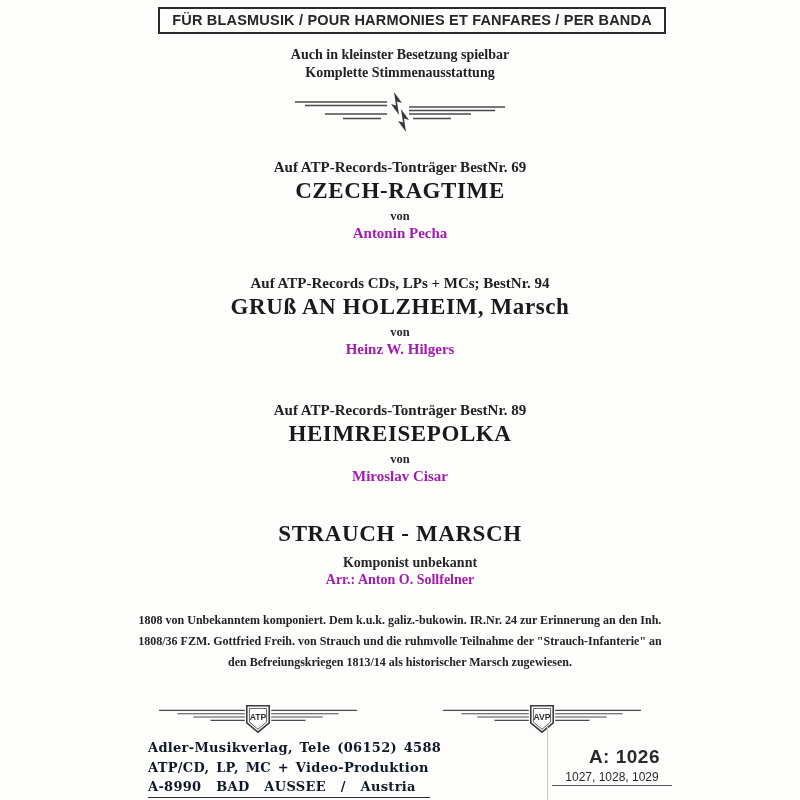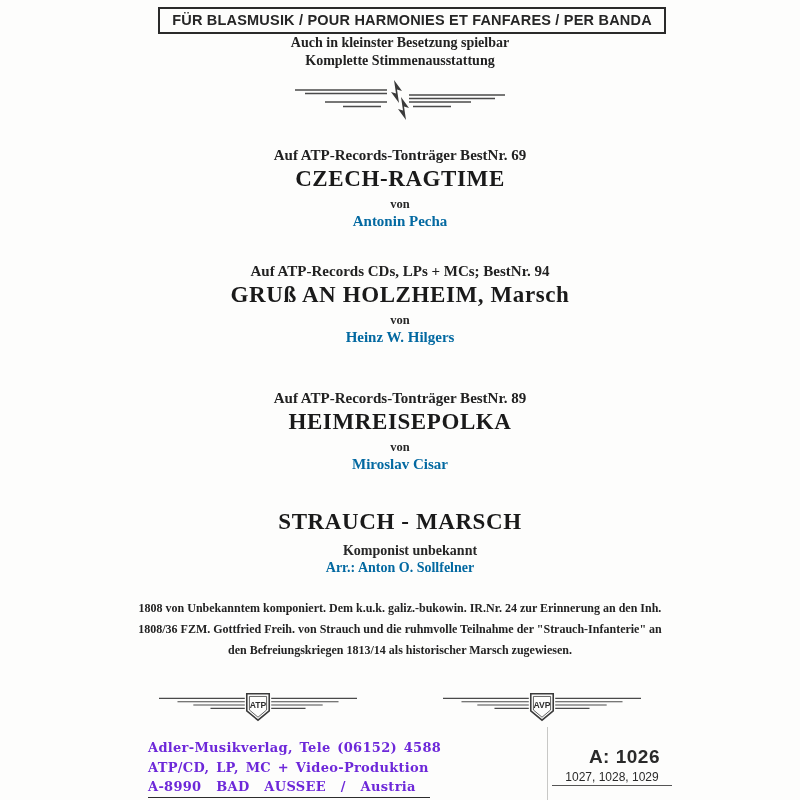--- a/index.html
+++ b/index.html
@@ -22,31 +22,31 @@
     min-width:448px;
     font-family:"Liberation Sans", sans-serif;
     font-weight:bold;
     font-size:14.5px;
     letter-spacing:.2px;
     color:#262626;
     margin-left:24px;
   }
 
   
-  .hdr{font-weight:bold;font-size:14px;line-height:1.3;color:#222;}
+  .hdr{margin-top:12px;font-weight:bold;font-size:14px;line-height:1.3;color:#222;}
 
   
   .flourish{margin-top:8px;text-align:center;}
   .flourish svg{display:block;margin:0 auto;}
 
   
   .work-label{font-weight:bold;font-size:15px;color:#212121;}
   .work-title{font-weight:bold;font-size:23px;letter-spacing:.6px;margin-top:2px;color:#1a1a1a;font-family:Liberation Serif, serif;}
   .work-by{font-weight:bold;font-size:12.5px;margin-top:5px;color:#272727;}
-  .work-composer{font-weight:bold;font-size:15px;margin-top:1px;color:#0369a1;}
+  .work-composer{font-weight:bold;font-size:15px;margin-top:1px;color:#a21caf;}
   .mt-sec2{margin-top:33px;}
   .mt-sec3{margin-top:44px;}
   .mt-sec4{margin-top:36px;}
 
   .history{
     margin:22px auto 0 auto;
     width:540px;
     font-weight:bold;
     font-size:12px;
     line-height:1.72;
@@ -72,21 +72,21 @@
   
   .publisher{
     position:absolute;
     left:148px;top:738px;
     font-family:"DejaVu Serif", serif;
     font-weight:bold;
     font-size:13px;
     line-height:1.5;
     letter-spacing:.3px;
     word-spacing:2px;
-    color:#6d28d9;
+    color:#0f172a;
     white-space:nowrap;
   }
   .publisher .addr{
     word-spacing:10px;
     border-bottom:1.5px solid #2c2c2c;
     padding-right:14px;
     display:inline-block;
   }
   .vline{
     position:absolute;

